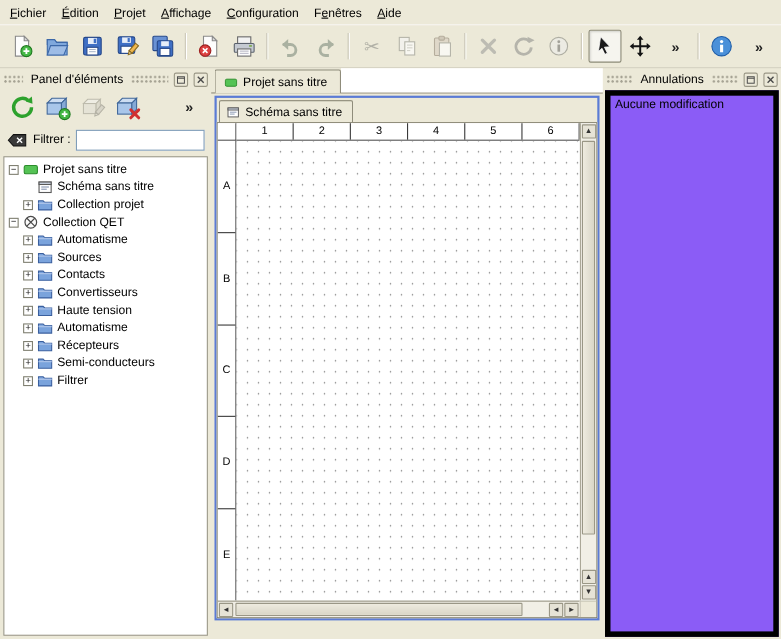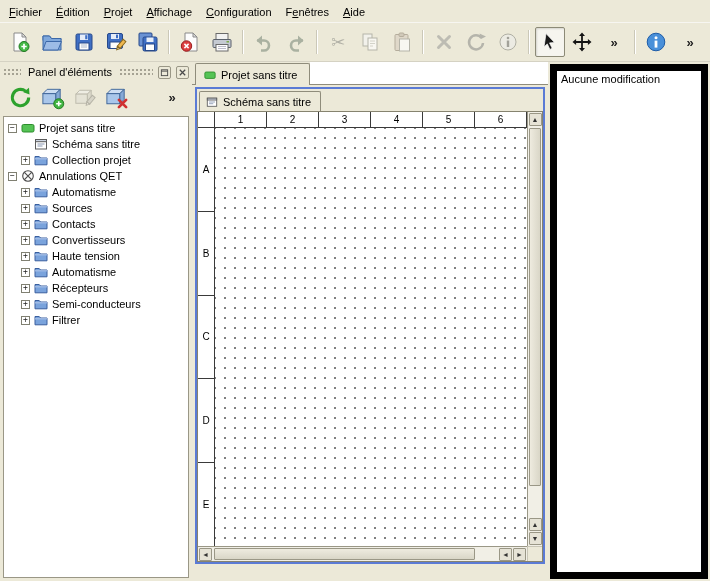--- a/index.html
+++ b/index.html
@@ -79,21 +79,21 @@
   .vthumb{position:absolute;left:0;right:0;top:0;height:92%;background:linear-gradient(90deg,#eeebdf,#d9d6c7);border:1px solid #9a9786;border-radius:1px;}
   .hscroll{grid-row:3;grid-column:1/3;display:flex;align-items:stretch;background:#f1efe6;border-top:1px solid #9a9786;}
   .htrack{flex:1;position:relative;margin:1px;}
   .hthumb{position:absolute;top:0;bottom:0;left:0;width:92%;background:linear-gradient(#eeebdf,#d9d6c7);border:1px solid #9a9786;border-radius:1px;}
   .sbtn{width:13px;height:13px;flex:none;display:flex;align-items:center;justify-content:center;font-size:7px;line-height:1;color:#333;background:#e6e3d6;border:1px solid #9a9786;border-radius:1px;margin:1px 1px 1px 0;}
   .vscroll .sbtn{margin:0 0 1px 0;align-self:center;}
   .vscroll .sbtn.first{margin-top:1px;}
   .scroll-corner{grid-row:3;grid-column:3;background:#ece9d8;border-left:1px solid #c8c5b6;border-top:1px solid #c8c5b6;}
 
   
-  .undo-list{flex:1;background:#ffffff;border:7px solid #000000;margin:2px 2px 2px 2px;padding:2px 4px;overflow:hidden;}
+  .undo-list{flex:1;background:#8b5cf6;border:5px solid #000000;margin:2px 2px 2px 2px;padding:2px 4px;overflow:hidden;}
 </style>
 </head>
 <body>
 
 <div id="app">
 
   <div class="menubar">
       <div class="menu-item"><u>F</u>ichier</div>
       <div class="menu-item"><u>É</u>dition</div>
       <div class="menu-item"><u>P</u>rojet</div>
@@ -301,20 +301,32 @@
               <path d="M3 9l4.5-4.5H21L16.5 9z" fill="#cdddf2" stroke="#3f6699"></path>
               <rect x="3" y="9" width="13.5" height="10.5" fill="#a9c6ea" stroke="#3f6699"></rect>
               <path d="M16.5 9L21 4.5V15l-4.5 4.5z" fill="#86a9d6" stroke="#3f6699"></path>
               <path d="M15.5 15.5l7.5 7.5M23 15.5L15.5 23" stroke="#d03030" stroke-width="2.8" stroke-linecap="round"></path>
             </svg>
           </div>
           <div class="tb-btn push-right">
             <span class="ovf">»</span>
           </div>
         </div>
+      <div class="filter-row">
+        <span class="filter-clear">
+            <span class="i">
+              <svg viewBox="0 0 20 14">
+                <path d="M6.5 1.5h12v11h-12L1.5 7z" fill="#3a3a3a" stroke="#111"></path>
+                <path d="M10 4.5l5 5M15 4.5l-5 5" stroke="#fff" stroke-width="1.4"></path>
+              </svg>
+            </span>
+          </span>
+        <span class="filter-label">Filtrer :</span>
+        <input class="filter-input" value="" style="">
+      </div>
       <div class="tree">
           <div class="tree-item" style="padding-left: 4px;">
             <span class="expander">−</span>
             <span class="tree-icon">
               <svg viewBox="0 0 14 14">
                 <rect x="1" y="3.5" width="12" height="7.5" rx="1.5" fill="#55c355" stroke="#2c8c2c"></rect>
               </svg>
             </span>
             <span class="tree-label">Projet sans titre</span>
           </div>
@@ -340,21 +352,21 @@
             <span class="tree-label">Collection projet</span>
           </div>
           <div class="tree-item" style="padding-left: 4px;">
             <span class="expander">−</span>
             <span class="tree-icon">
               <svg viewBox="0 0 14 14">
                 <circle cx="7" cy="7" r="5.3" fill="#fbfbfb" stroke="#4a4a4a" stroke-width="1.1"></circle>
                 <path d="M3.4 3.4l7.2 7.2M10.6 3.4l-7.2 7.2" stroke="#4a4a4a" stroke-width="1.1"></path>
               </svg>
             </span>
-            <span class="tree-label">Annulations QET</span>
+            <span class="tree-label">Collection QET</span>
           </div>
           <div class="tree-item" style="padding-left: 17px;">
             <span class="expander">+</span>
             <span class="tree-icon">
               <svg viewBox="0 0 14 14">
                 <path d="M1 3.5h4.2L6.7 5H13v6.8H1z" fill="#7aa3dc" stroke="#3a5f9e"></path>
                 <path d="M1 5.8h12" stroke="#a9c1e8" stroke-width="1.2"></path>
               </svg>
             </span>
             <span class="tree-label">Automatisme</span>
@@ -502,19 +514,39 @@
               <div class="sbtn">◄</div>
               <div class="sbtn">►</div>
             </div>
             <div class="scroll-corner"></div>
           </div>
         </div>
       </div>
     </div>
 
     <div class="dock right-dock">
+      <div class="dock-title">
+        <span class="dots dots-flex"></span>
+        <span class="dock-title-text">Annulations</span>
+        <span class="dots dots-flex"></span>
+        <span class="dock-btn">
+            <span class="i">
+              <svg viewBox="0 0 10 10">
+                <rect x="1.5" y="2" width="7" height="6.5" fill="none" stroke="#4a4a4a"></rect>
+                <path d="M1.5 3.5h7" stroke="#4a4a4a"></path>
+              </svg>
+            </span>
+          </span>
+        <span class="dock-btn">
+            <span class="i">
+              <svg viewBox="0 0 10 10">
+                <path d="M2 2l6 6M8 2L2 8" stroke="#4a4a4a" stroke-width="1.4"></path>
+              </svg>
+            </span>
+          </span>
+      </div>
       <div class="undo-list">
         <div>Aucune modification</div>
       </div>
     </div>
 
   </div>
 </div>
 
 </body></html>

